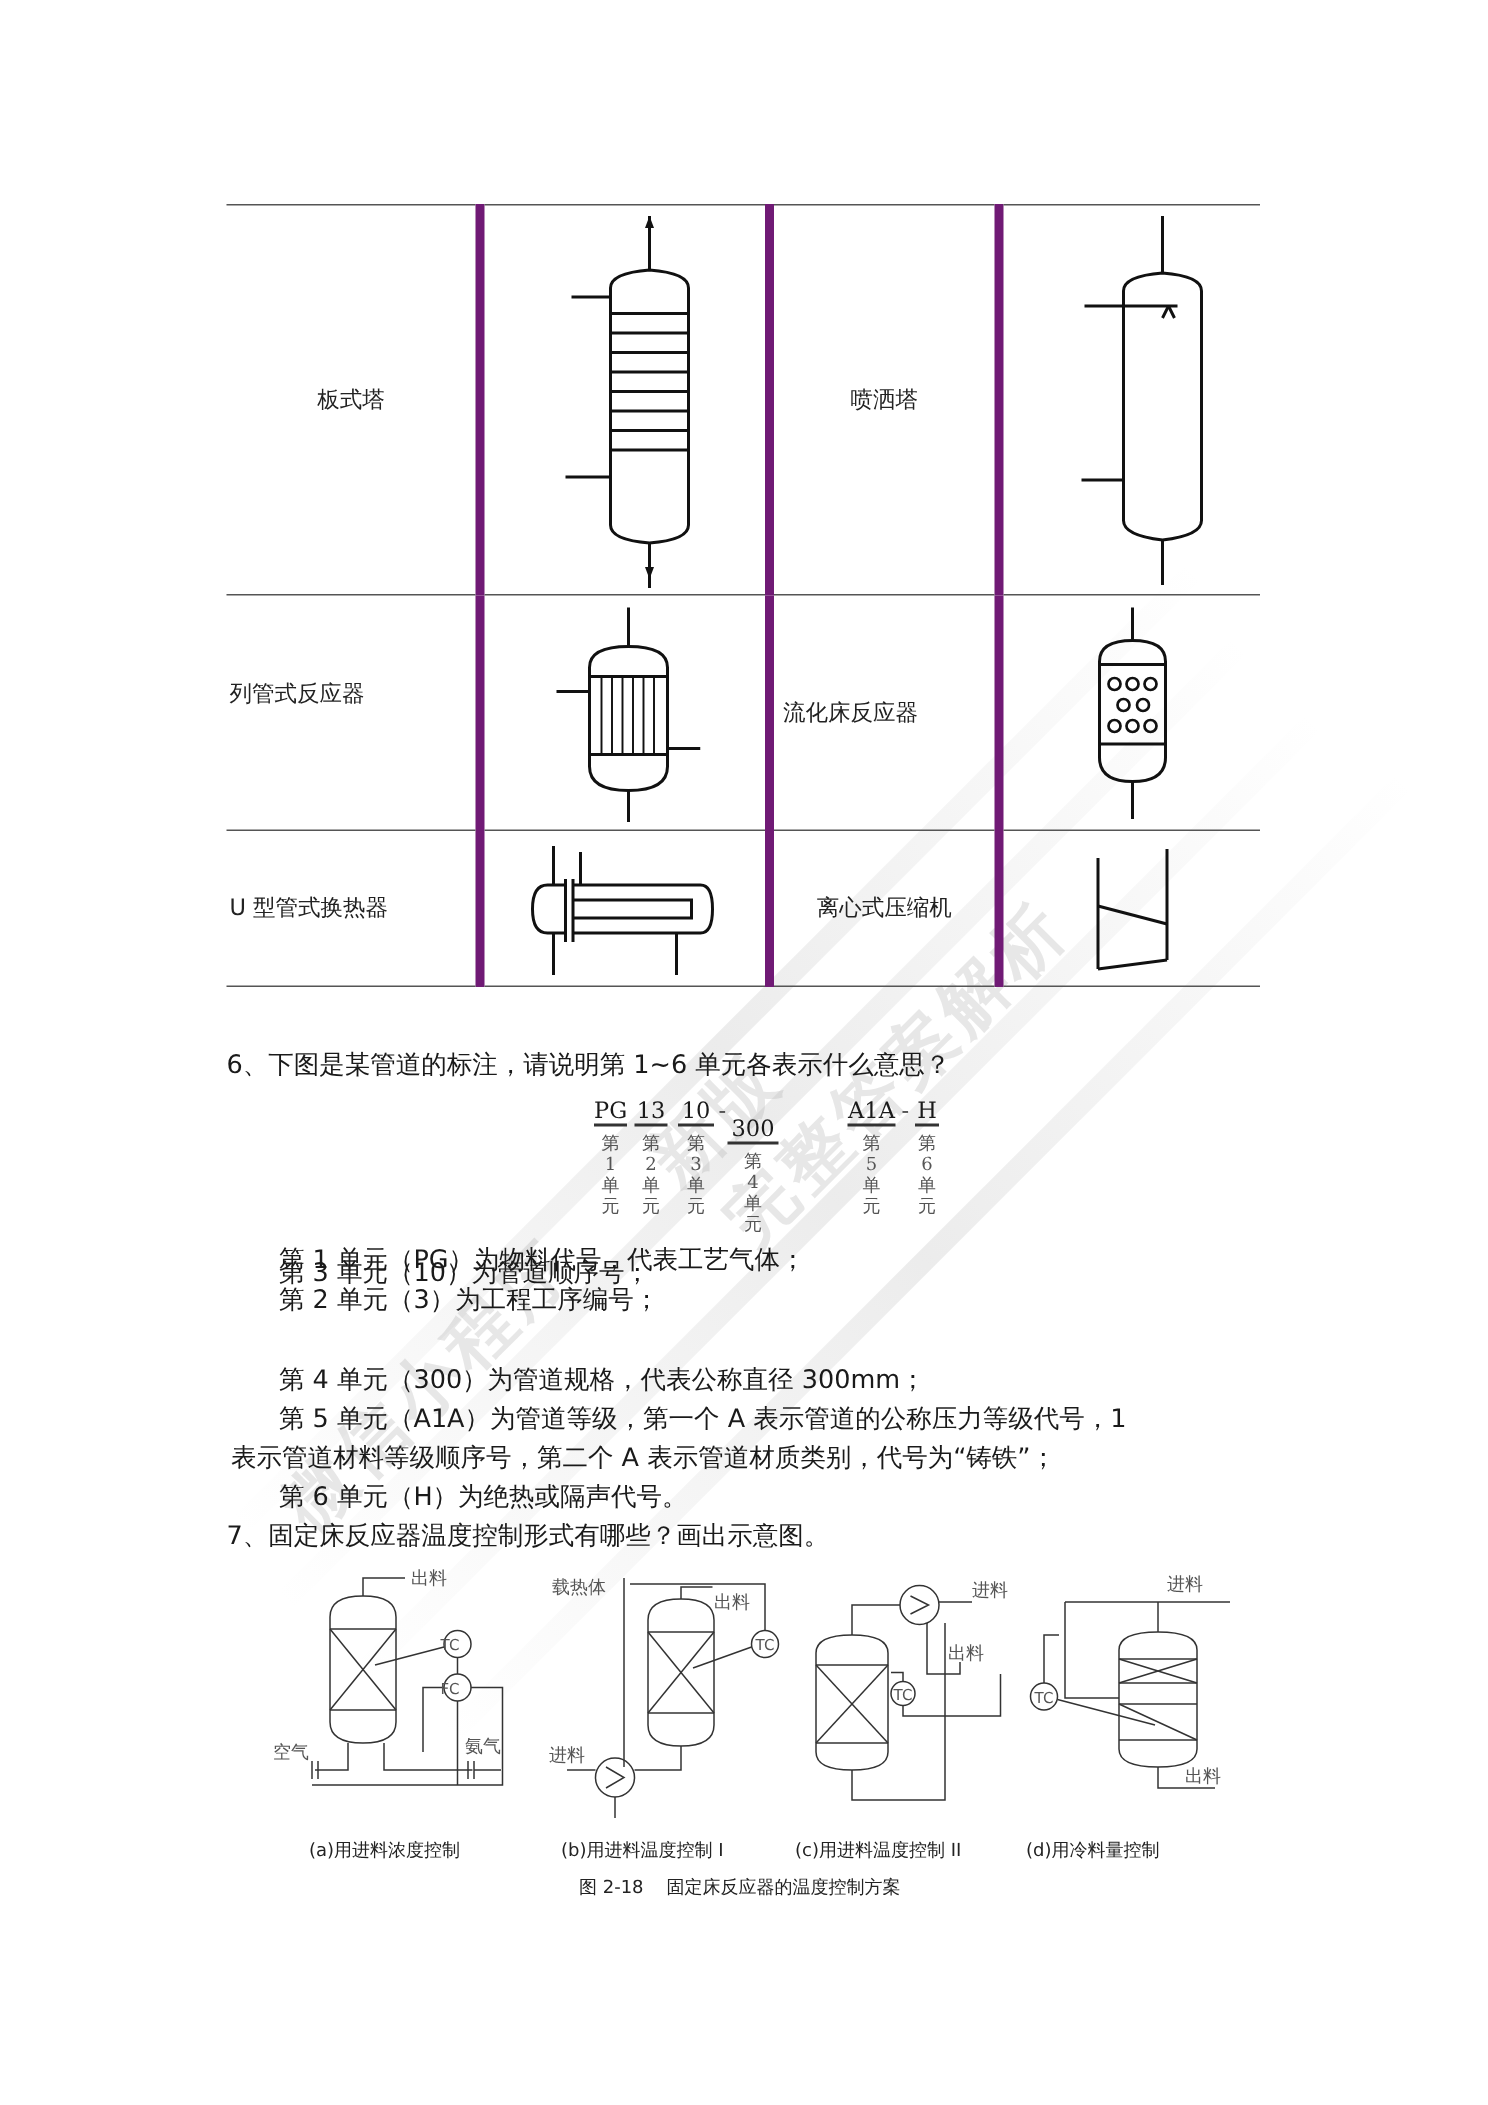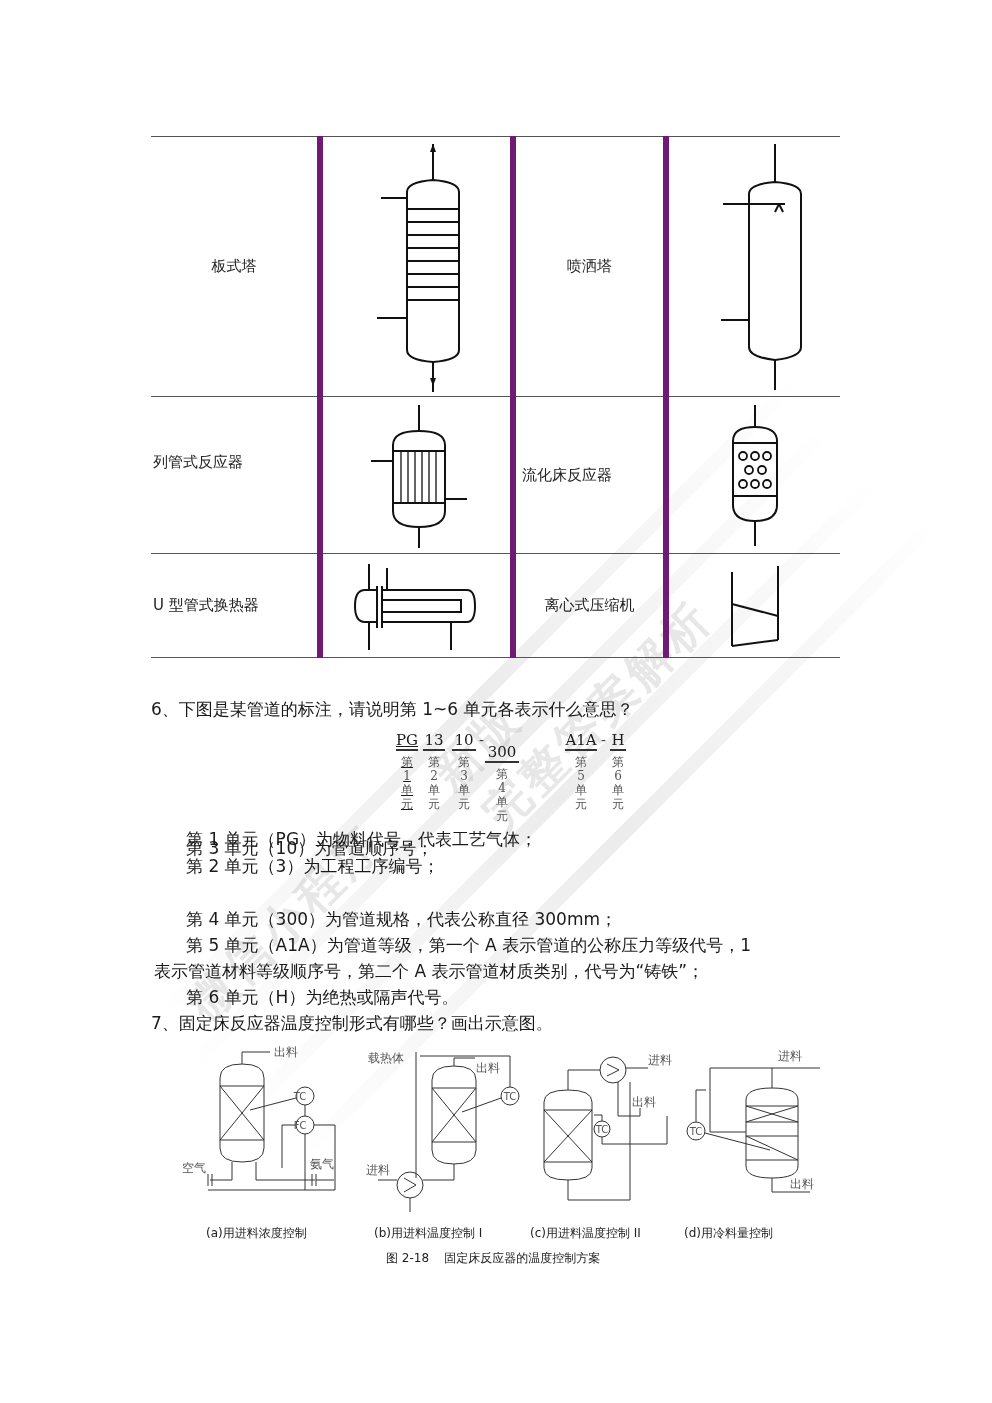--- a/index.html
+++ b/index.html
@@ -159,21 +159,21 @@
         </g>
       </svg>
     </td>
   </tr>
 </tbody>
   </table>
 
 <div class="q" style="left:151px;top:698px;">6、下图是某管道的标注，请说明第 1~6 单元各表示什么意思？</div>
 
 <div>
-  <div class="unit" style="left:396px;top:733px;width:22px;text-decoration:underline;">
+  <div class="unit" style="left:396px;top:733px;width:22px;">
     <span class="code">PG</span>
     <span class="v">第</span>
     <span class="v">1</span>
     <span class="v">单</span>
     <span class="v">元</span>
   </div>
   <div class="unit" style="left:423px;top:733px;width:22px;">
     <span class="code">13</span>
     <span class="v">第</span>
     <span class="v">2</span>

